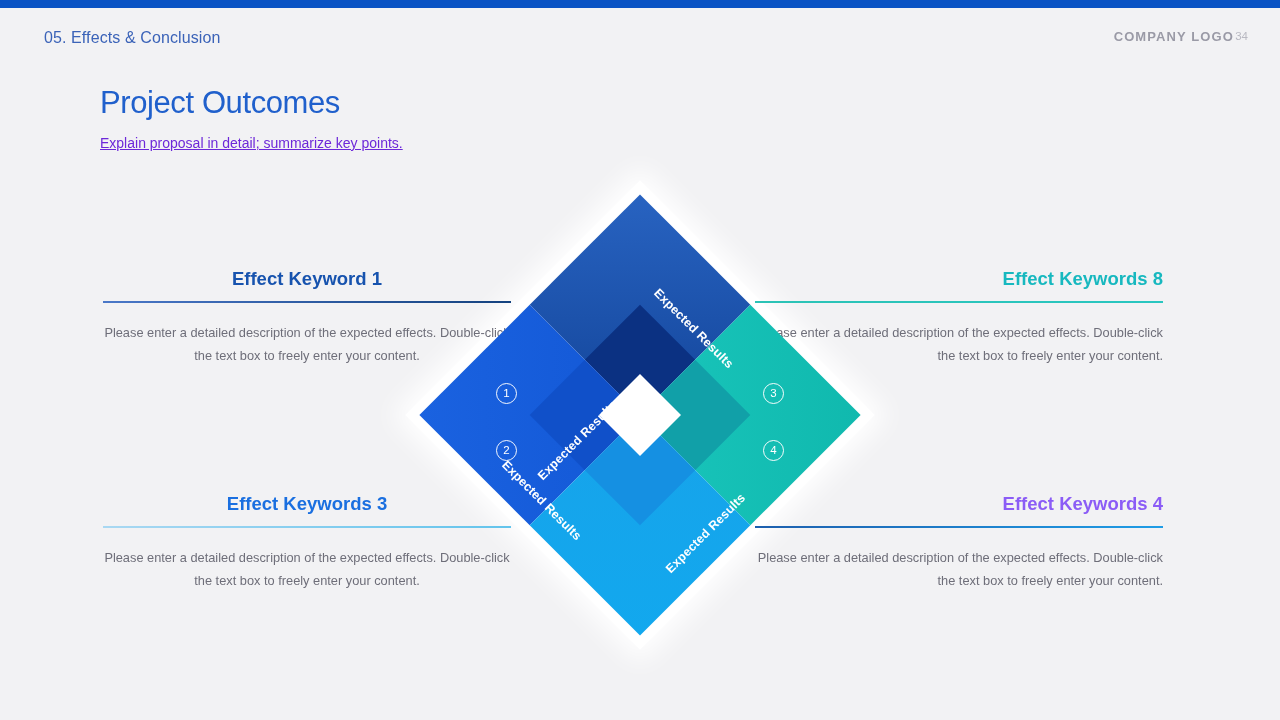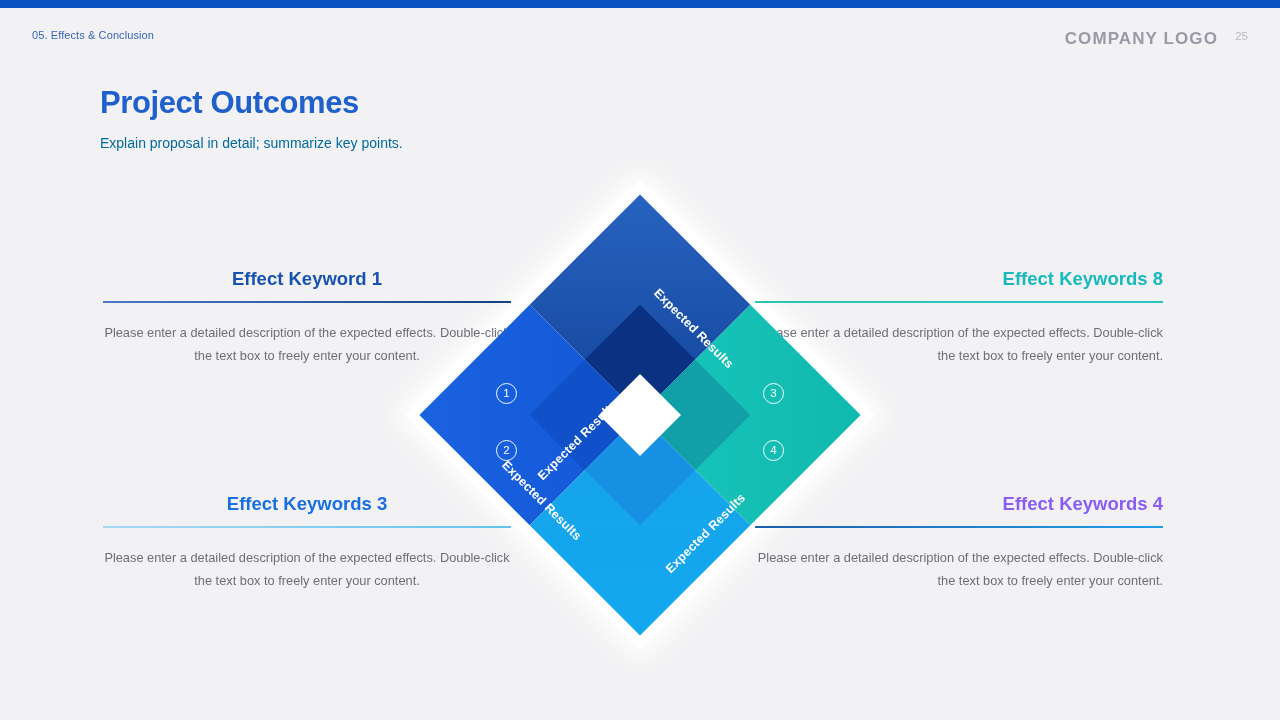--- a/index.html
+++ b/index.html
@@ -12,41 +12,41 @@
   }
 
   
   .topbar{
     position:absolute; left:0; top:0; width:1280px; height:8px;
     background:#0a53c4;
   }
 
   
   .kicker{
-    position:absolute; left:32px; top:29px;
-    font-size:11px; color:#3b63b8; letter-spacing:.1px;
+    position:absolute; left:44px; top:29px;
+    font-size:16px; color:#3b63b8; letter-spacing:.1px;
   }
   .brand{
-    position:absolute; right:62px; top:29px;
-    font-size:17px; font-weight:bold; color:#9a9aa6; letter-spacing:1.1px;
+    position:absolute; right:46px; top:29px;
+    font-size:13px; font-weight:bold; color:#9a9aa6; letter-spacing:1.1px;
   }
   .pagenum{
     position:absolute; right:32px; top:30px;
     font-size:11.5px; color:#b9b9c2;
   }
 
   
   .title{
     position:absolute; left:100px; top:85px;
-    font-size:31px; font-weight:bold; color:#2060cc;
+    font-size:31px; font-weight:normal; color:#2060cc;
     letter-spacing:-.4px;
   }
   .subtitle{
     position:absolute; left:100px; top:135px;
-    font-size:14px; color:#0369a1;
+    font-size:14px; color:#6d28d9;text-decoration:underline;
   }
 
   
   .block{ position:absolute; width:408px; }
   .block h3{
     font-size:18.5px; font-weight:bold; line-height:1.2;
     white-space:nowrap;
   }
   .block .rule{ height:2px; margin-top:11px; width:100%; }
   .block p{
@@ -137,21 +137,21 @@
   #badge-3{ left:354px; top:207px; }
   #badge-4{ left:354px; top:264px; }
 </style>
 </head>
 <body>
 
 <div class="topbar"></div>
 
 <div class="kicker">05. Effects &amp; Conclusion</div>
 <div class="brand">COMPANY LOGO</div>
-<div class="pagenum">25</div>
+<div class="pagenum">34</div>
 
 <h1 class="title">Project Outcomes</h1>
 <div class="subtitle">Explain proposal in detail; summarize key points.</div>
 
 <div class="block left" id="block-1">
   <h3>Effect Keyword 1</h3>
   <div class="rule"></div>
   <p>Please enter a detailed description of the expected effects. Double-click the text box to freely enter your content.</p>
 </div>
 

